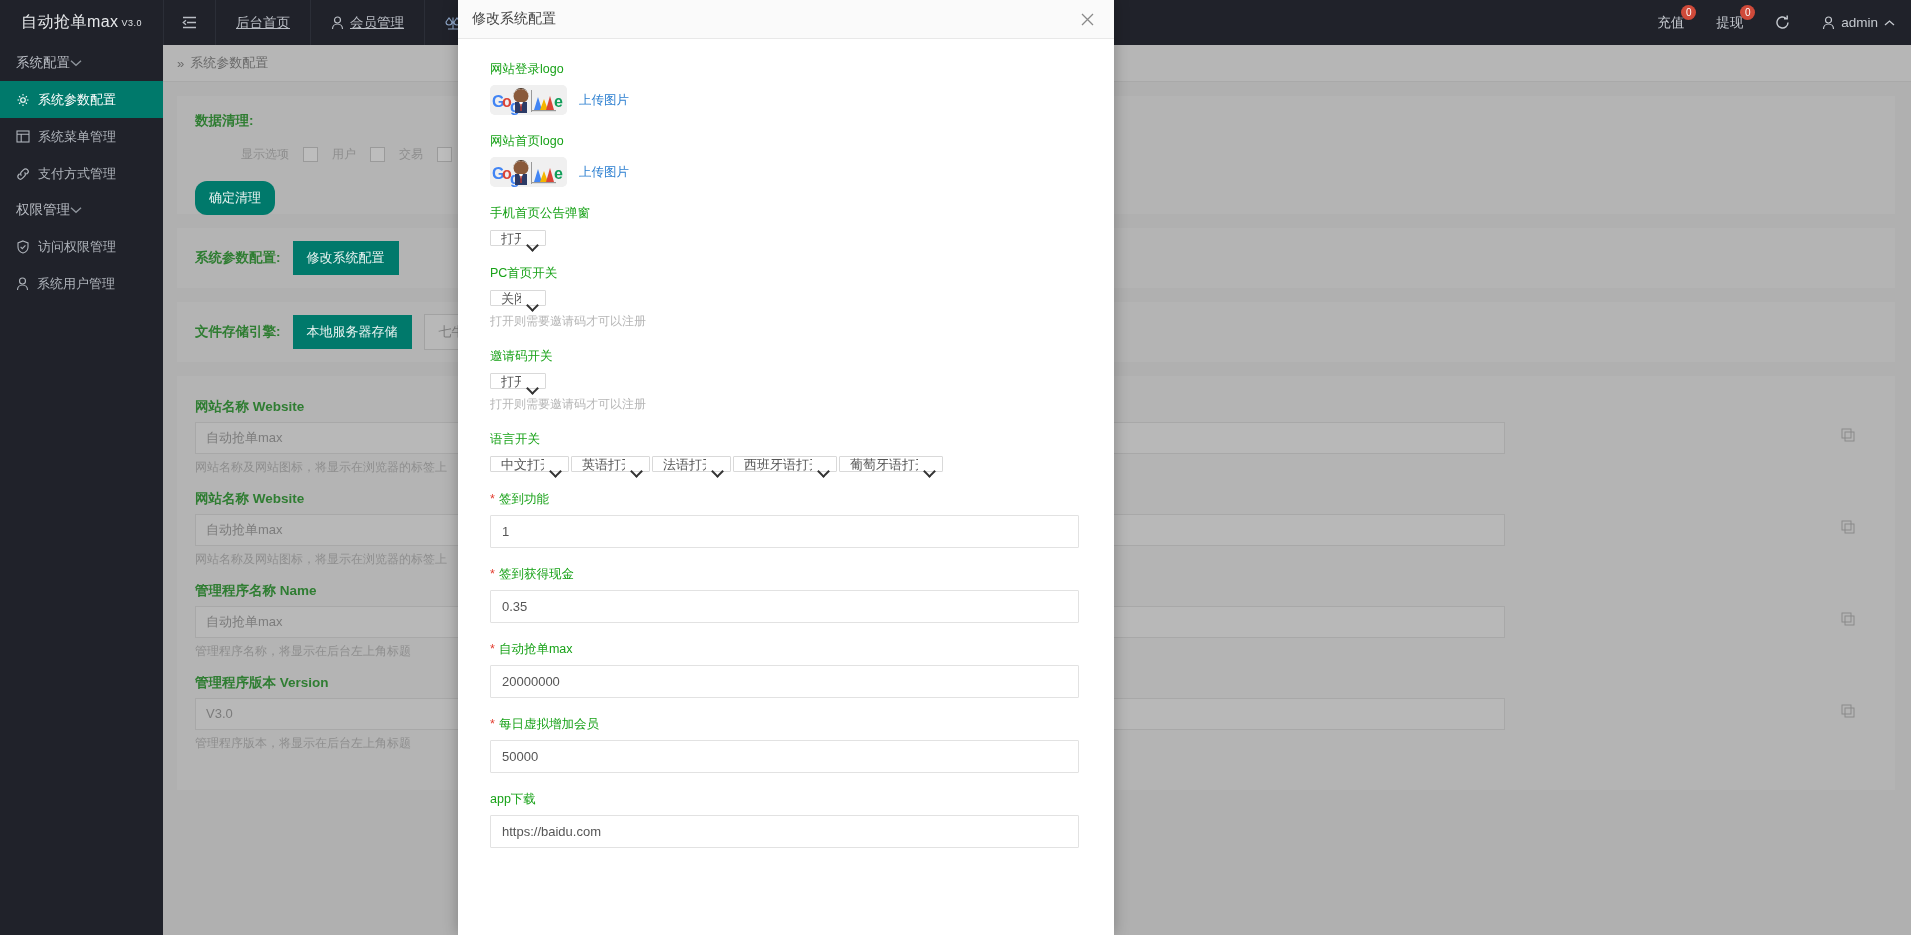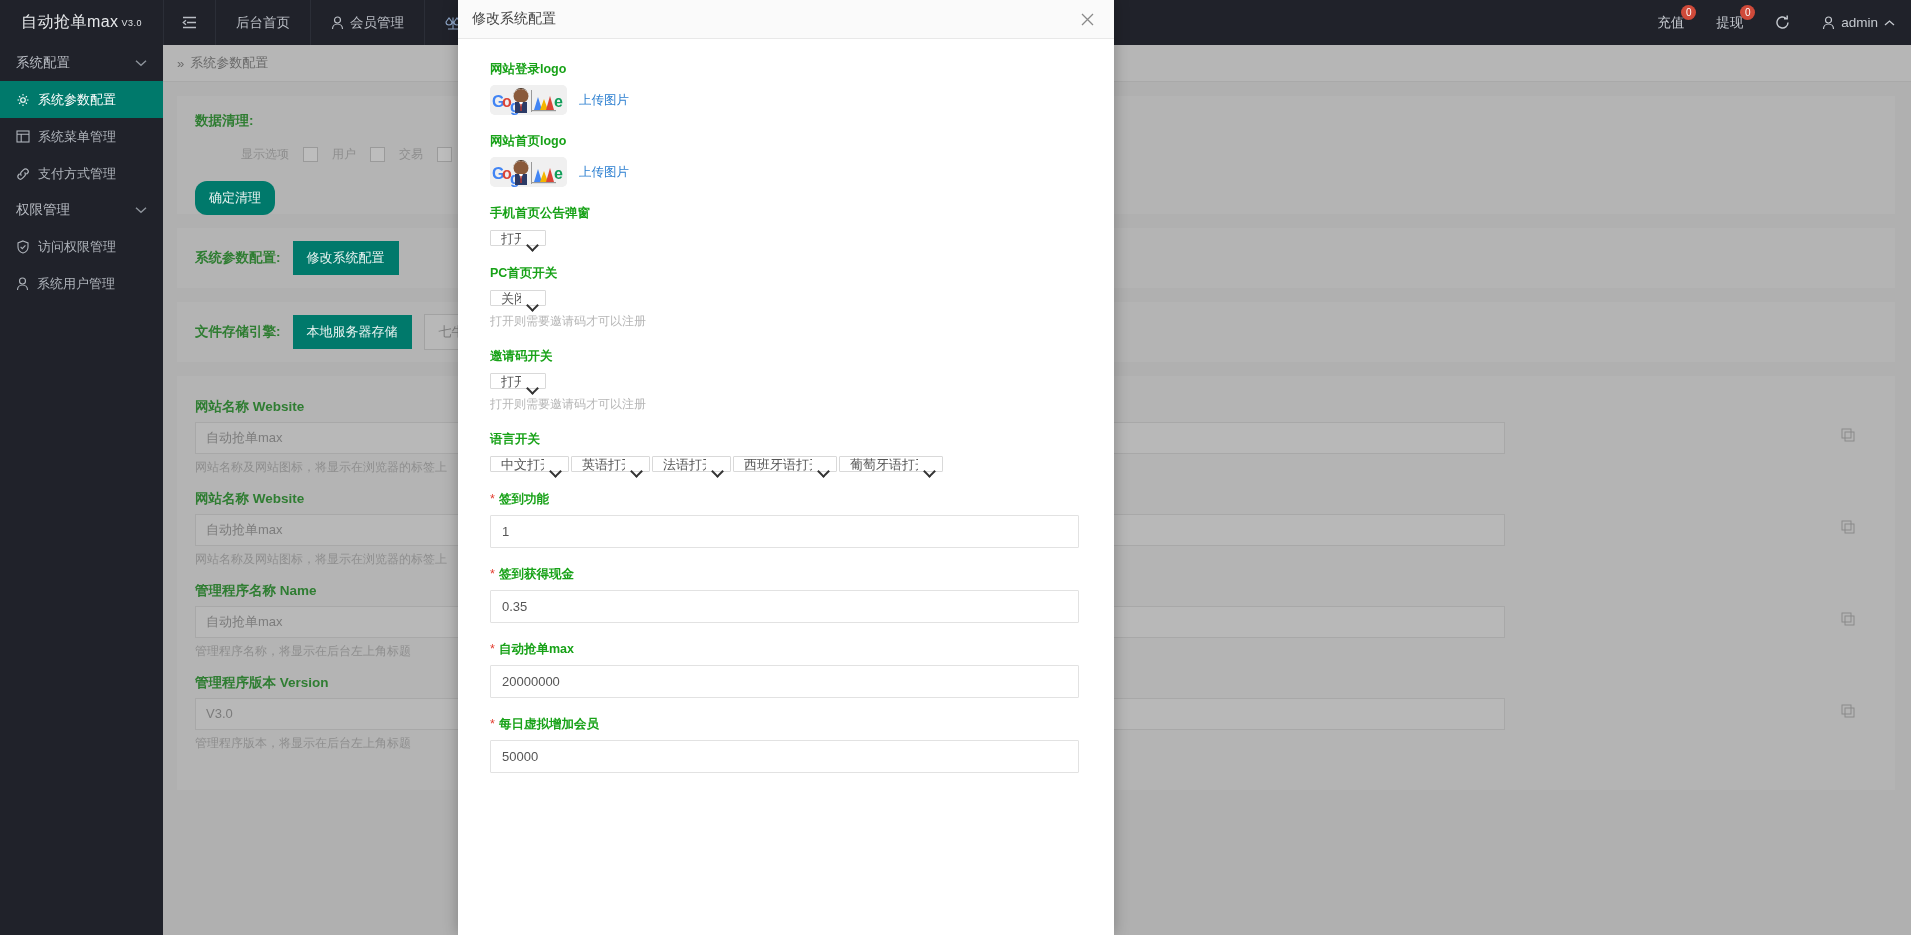--- a/index.html
+++ b/index.html
@@ -20,21 +20,21 @@
     width: 163px; min-width: 163px; height: 45px;
     background: #20222A; color: #e6e8ea;
     display: flex; align-items: center; justify-content: center;
     font-size: 16px; letter-spacing: .5px; position: relative;
   }
   #brand .ver { font-size: 9px; vertical-align: super; margin-left: 3px; color: #dfe2e5; }
   #navleft { display: flex; align-items: stretch; }
   .navitem {
     display: flex; align-items: center; gap: 6px;
     padding: 0 20px; color: #b9bdc4; font-size: 13.5px;
-    border-left: 1px solid #2b2e37; cursor: pointer; white-space: nowrap;
+    border-left: 1px solid #2b2e37; cursor: pointer; white-space: nowrap; text-decoration: underline;
   }
   .navitem:first-child { border-left: 1px solid #2b2e37; }
   .navitem.hamburger { padding: 0 18px; }
   #navspacer { flex: 1; }
   #navright { display: flex; align-items: stretch; }
   .navright-item {
     display: flex; align-items: center; gap: 6px;
     padding: 0 16px; color: #c6cad0; font-size: 13.5px;
     position: relative; cursor: pointer; white-space: nowrap;
   }
@@ -45,21 +45,21 @@
     border-radius: 50%; text-align: center; padding: 0 3px;
   }
   .ic { display: inline-block; vertical-align: middle; line-height: 0; }
 
   
   #sidebar {
     position: absolute; top: 45px; left: 0; width: 163px; height: 890px;
     background: #20222A; z-index: 4; overflow: hidden;
   }
   .side-group {
-    display: flex; align-items: center; justify-content: space-between;
+    display: flex; align-items: center; justify-content: flex-start;
     padding: 0 16px; height: 36px; color: #b9bdc4; font-size: 13.5px;
     cursor: pointer;
   }
   .side-item {
     display: flex; align-items: center; gap: 8px;
     padding: 0 16px; height: 37px; color: #aeb3ba; font-size: 13px;
     cursor: pointer;
   }
   .side-item.active { background: #00796B; color: #ffffff; }
   .chev { font-size: 11px; color: #8d939b; }
@@ -119,21 +119,21 @@
     display: flex; align-items: center; padding: 0 14px;
   }
   #modal-title { font-size: 14px; color: #444; flex: 1; }
   #modal-close {
     width: 26px; height: 26px; display: flex; align-items: center;
     justify-content: center; color: #8a8a8a; font-size: 17px; cursor: pointer;
   }
   #modal-body { padding: 22px 32px 0 32px; }
   .m-field { margin-bottom: 18px; }
   .m-label {
-    display: block; color: #18a218; font-weight: bold;
+    display: block; color: #18a218; font-weight: normal;
     font-size: 12.5px; margin-bottom: 7px;
   }
   .m-label.req::before { content: "*"; color: #e23c2e; margin-right: 4px; font-weight: normal; }
   .m-hint { display: block; margin-top: 6px; color: #b6b6b6; font-size: 12px; }
   .logo-row { display: flex; align-items: center; gap: 12px; }
   .logo-box {
     width: 77px; height: 30px; border-radius: 5px; background: #f0f0f0;
     overflow: hidden; position: relative; flex: none;
   }
   .uplink { color: #2c7fd0; font-size: 12.5px; cursor: pointer; }
@@ -549,15 +549,19 @@
     <div class="m-field">
       <span class="m-label req">自动抢单max</span>
       <input class="m-input" type="text" value="20000000" style="">
     </div>
 
     <div class="m-field">
       <span class="m-label req">每日虚拟增加会员</span>
       <input class="m-input" type="text" value="50000" style="">
     </div>
 
+    <div class="m-field">
+      <span class="m-label">app下载</span>
+      <input class="m-input" type="text" value="https://baidu.com" style="">
+    </div>
 
   </div>
 </div>
 
 </body></html>

